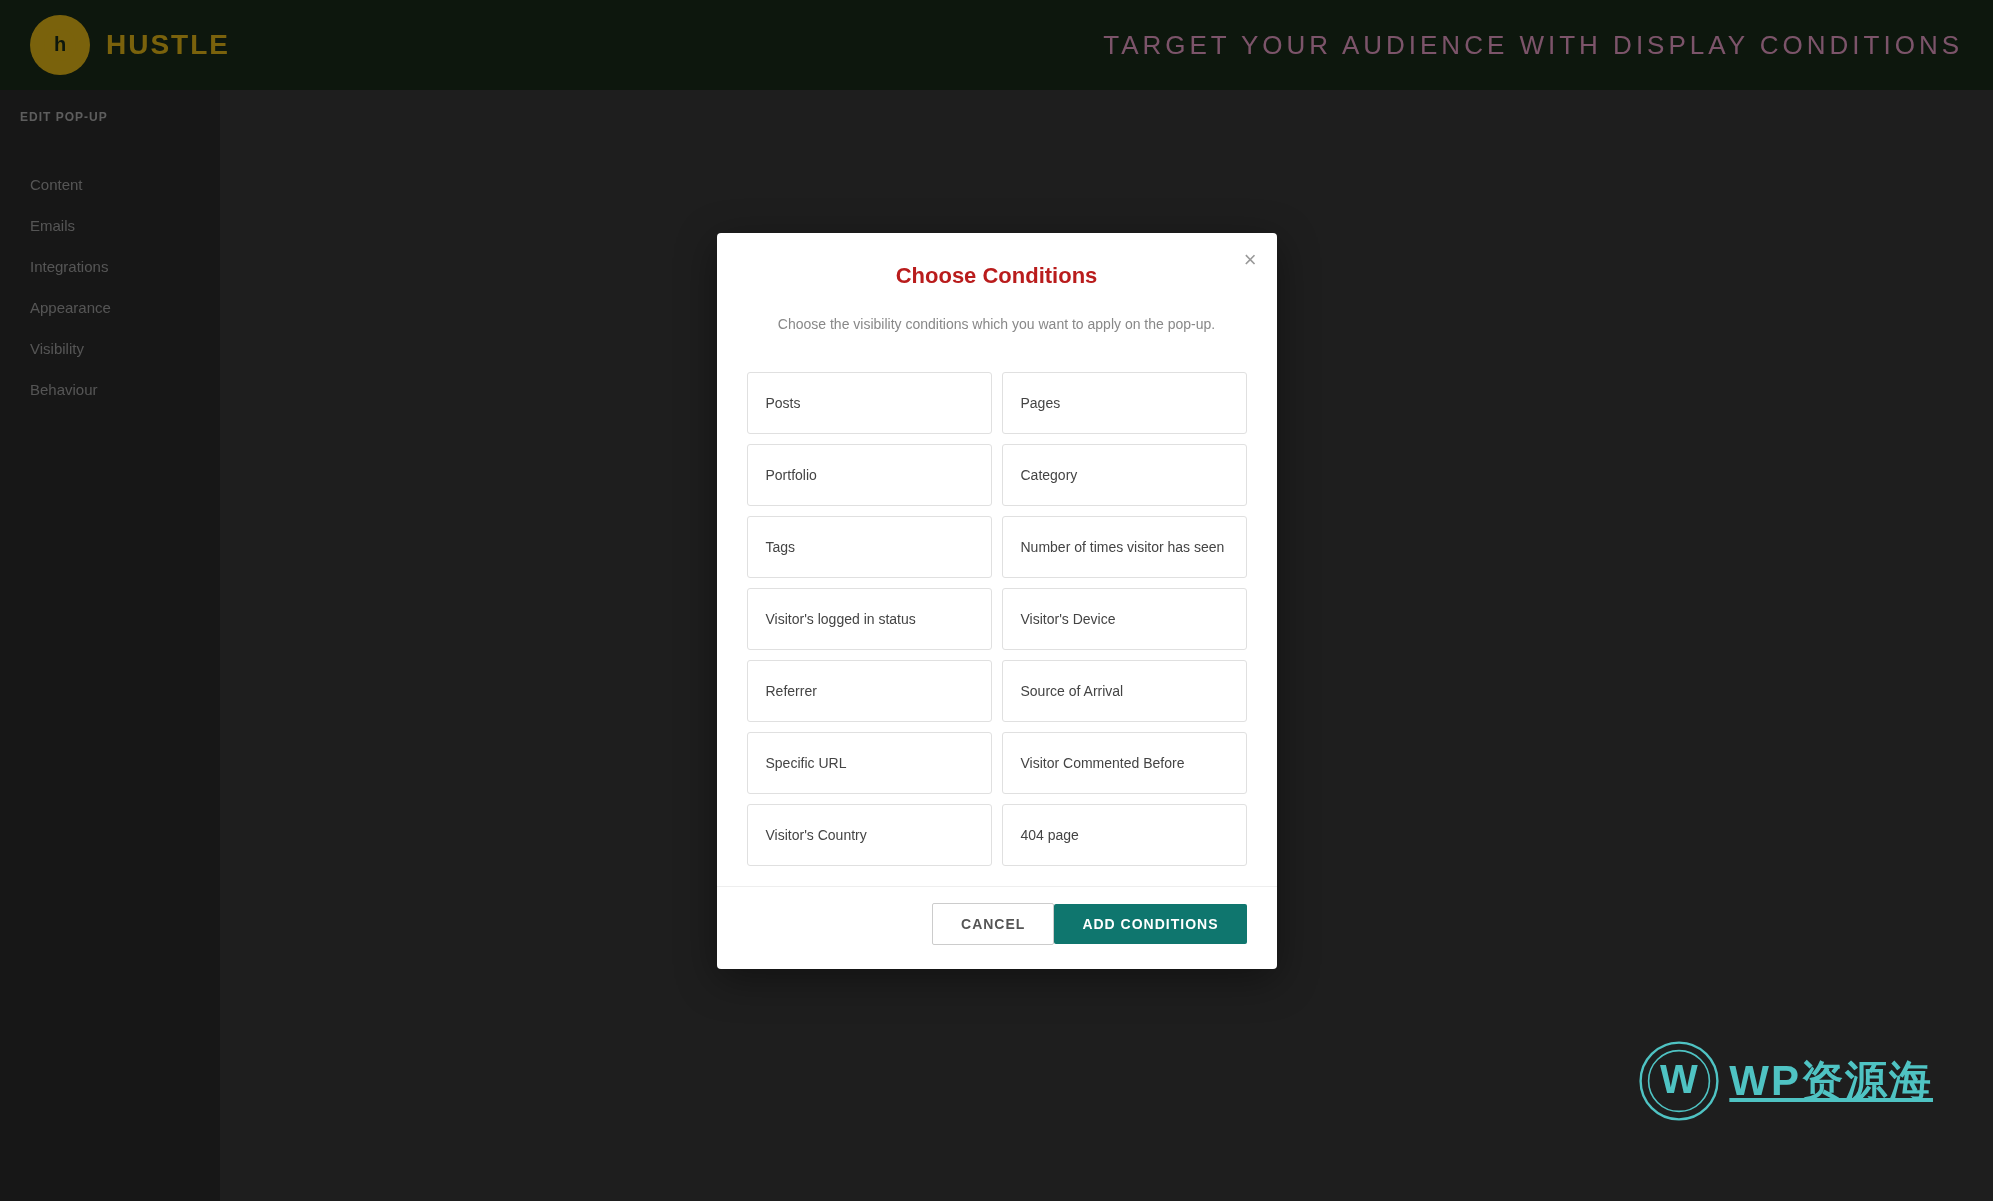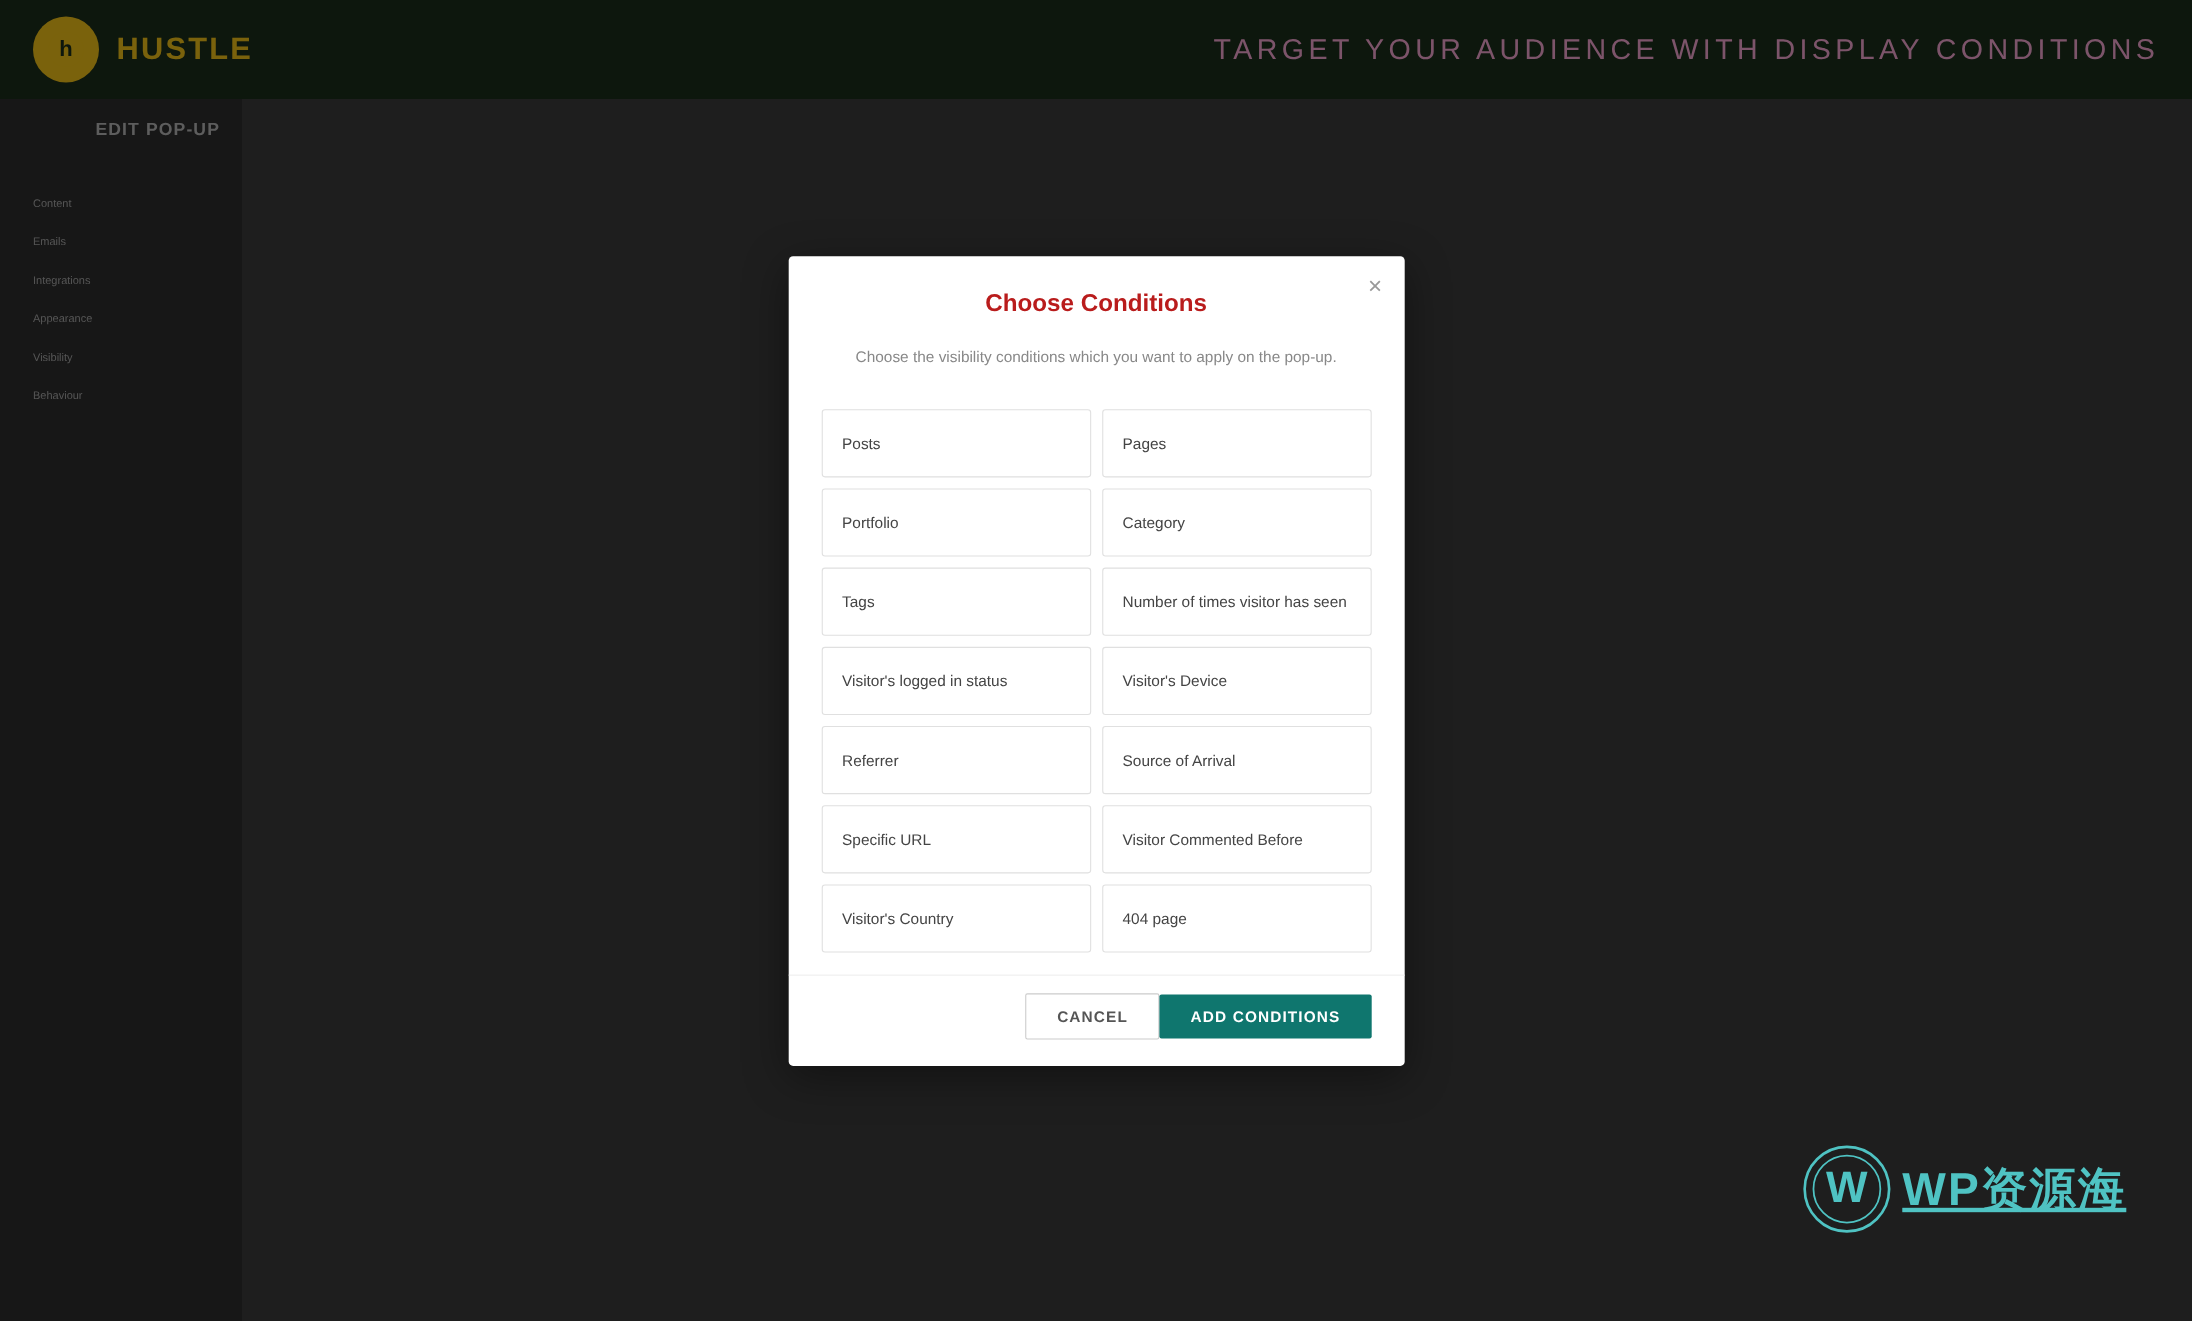--- a/index.html
+++ b/index.html
@@ -48,21 +48,21 @@
       top: 90px;
       left: 0;
       width: 220px;
       height: calc(100% - 90px);
       background: #2e2e2e;
       padding: 20px 0;
     }
     .bg-sidebar-item {
       color: #aaa;
       padding: 12px 30px;
-      font-size: 10px;
+      font-size: 15px;
     }
     .bg-main {
       position: absolute;
       top: 90px;
       left: 220px;
       right: 0;
       height: calc(100% - 90px);
       background: #3d3d3d;
       padding: 30px;
     }
@@ -206,21 +206,21 @@
         <circle cx="18" cy="18" r="16" fill="#f5c518"></circle>
         <text x="18" y="24" text-anchor="middle" font-size="20" font-weight="bold" fill="#1a2e1a" font-family="Arial">h</text>
       </svg>
     </div>
     <span class="logo-text">HUSTLE</span>
   </div>
   <span class="header-title">TARGET YOUR AUDIENCE WITH DISPLAY CONDITIONS</span>
 </div>
 
 <div class="bg-sidebar">
-  <div class="bg-page-title" style="padding: 0 20px 20px; font-size:16px; color:#bbb;text-align:right;">EDIT POP-UP</div>
+  <div class="bg-page-title" style="padding: 0 20px 20px; font-size:12px; color:#bbb;">EDIT POP-UP</div>
   <div class="bg-sidebar-item">Content</div>
   <div class="bg-sidebar-item">Emails</div>
   <div class="bg-sidebar-item">Integrations</div>
   <div class="bg-sidebar-item">Appearance</div>
   <div class="bg-sidebar-item">Visibility</div>
   <div class="bg-sidebar-item">Behaviour</div>
 </div>
 
 <div class="bg-main">
 </div>

